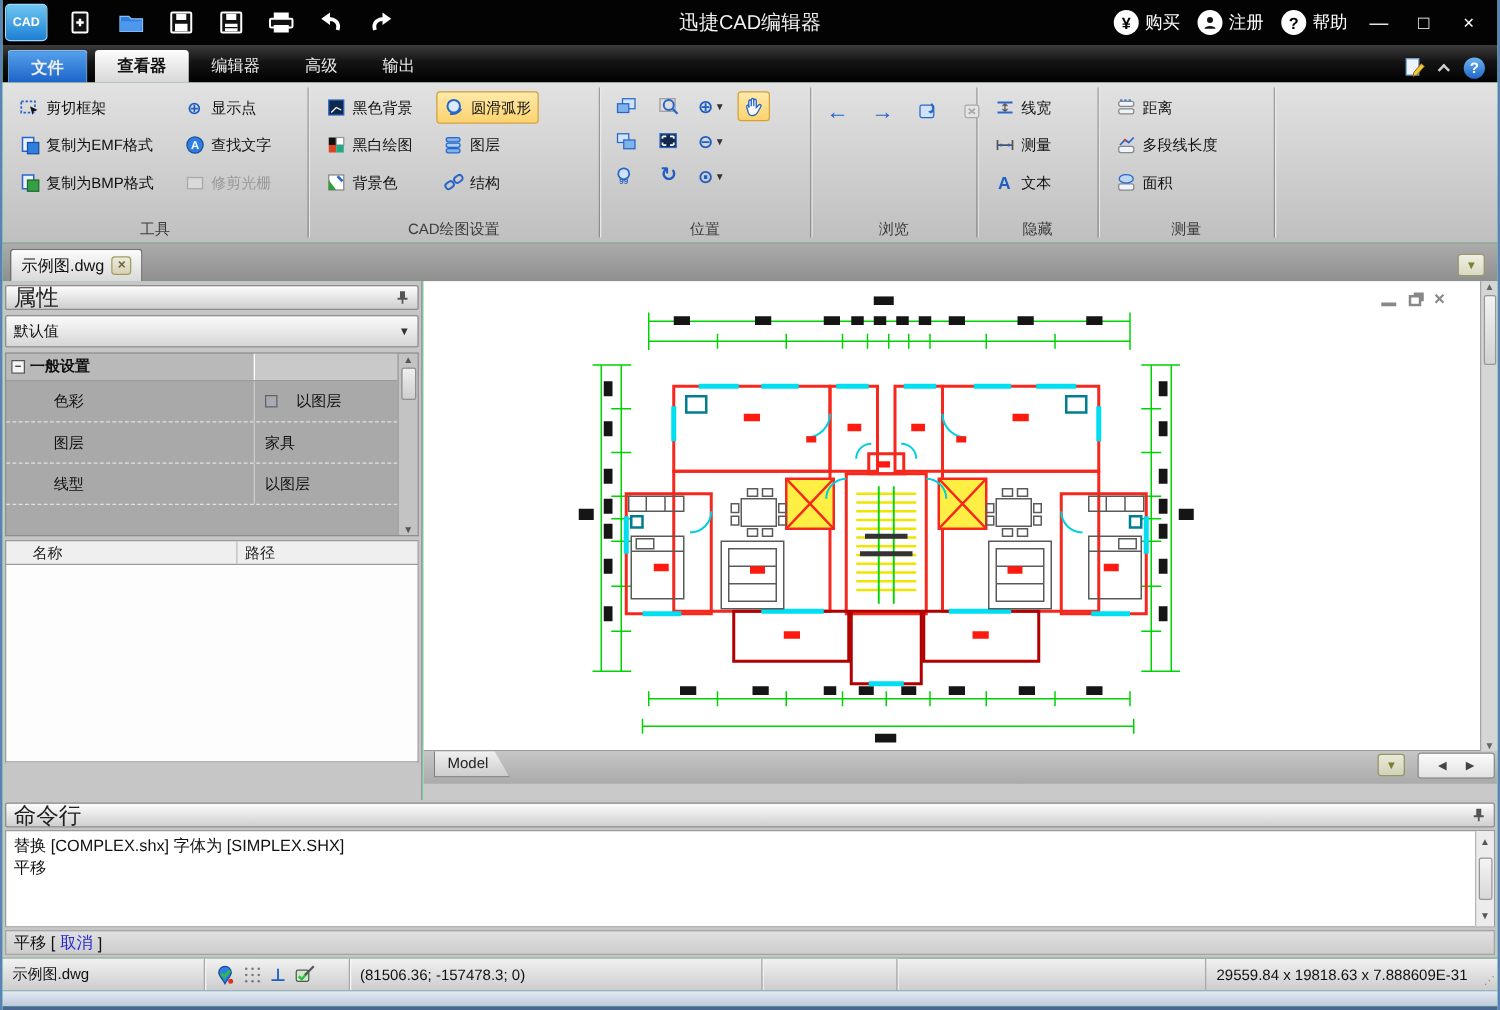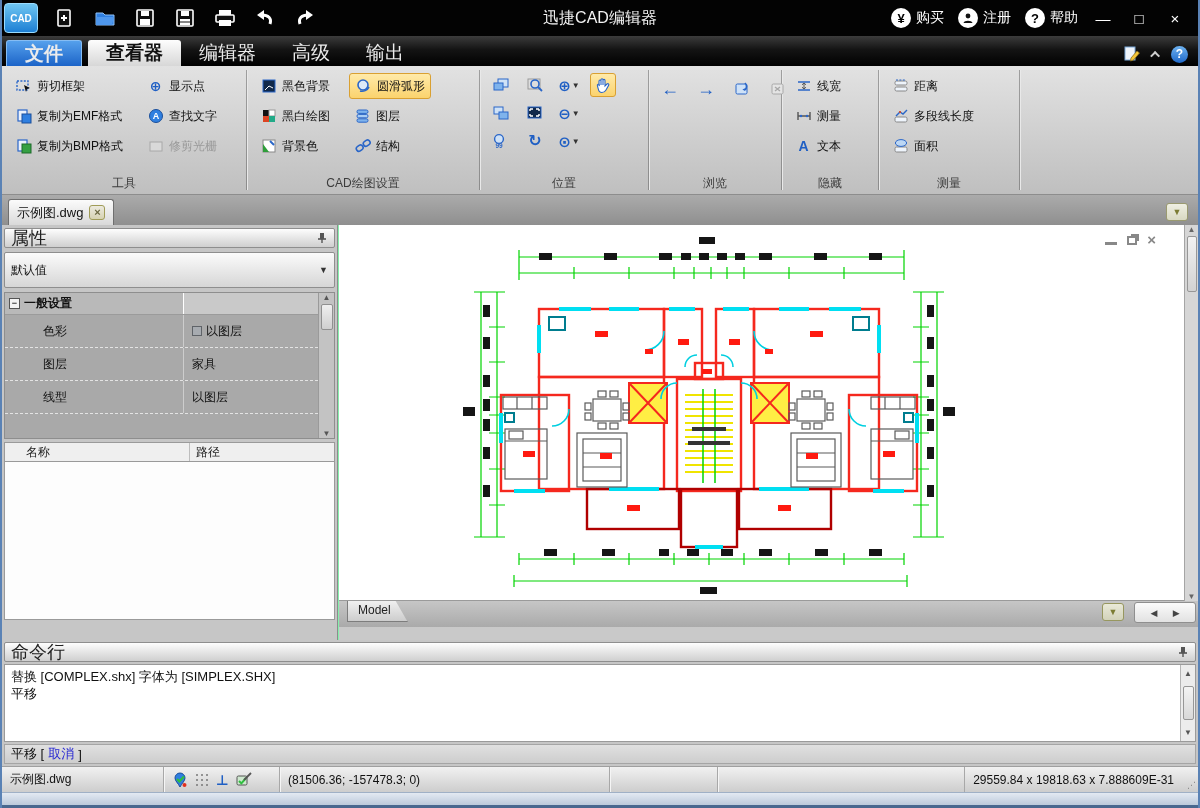--- a/index.html
+++ b/index.html
@@ -12,21 +12,21 @@
         display:flex;align-items:center;justify-content:center;font-size:10px;font-weight:bold;color:#fff;}
   .qa{display:flex;align-items:center;gap:14px;margin-left:10px;}
   .qa .qbtn{width:26px;height:24px;display:flex;align-items:center;justify-content:center;}
   .title-text{position:absolute;left:0;right:0;text-align:center;font-size:16px;color:#f2f2f2;pointer-events:none;}
   .tb-right{margin-left:auto;display:flex;align-items:center;gap:6px;padding-right:8px;z-index:2;}
   .tb-item{display:flex;align-items:center;gap:5px;font-size:14px;color:#fff;padding:2px 4px;}
   .circ{width:20px;height:20px;border-radius:50%;background:#fff;color:#000;display:flex;align-items:center;justify-content:center;font-weight:bold;font-size:13px;}
   .winbtn{width:30px;height:24px;display:flex;align-items:center;justify-content:center;font-size:15px;color:#fff;}
   
   .tabrow{position:absolute;left:0;top:36px;right:0;height:30px;background:linear-gradient(#3c3c3c,#141414 45%,#000);display:flex;align-items:flex-end;}
-  .mtab{height:26px;padding:4px 18px;font-size:19px;color:#ececec;display:flex;align-items:center;}
+  .mtab{height:26px;padding:4px 18px;font-size:13px;color:#ececec;display:flex;align-items:center;}
   .mtab.file{background:linear-gradient(#55a0ec,#1c64c8);border:1px solid #86bdf4;border-bottom:none;border-radius:3px 3px 0 0;margin:0 6px 0 4px;font-weight:bold;}
   .mtab.active{background:linear-gradient(#fdfdfd,#d7d7d7);color:#111;border-radius:3px 3px 0 0;font-weight:bold;}
   .tabrow-right{margin-left:auto;display:flex;align-items:center;gap:8px;padding:0 10px 3px 0;}
   .chev{width:14px;height:14px;display:flex;align-items:center;justify-content:center;}
   .chev i{display:block;width:7px;height:7px;border-left:2px solid #cfcfcf;border-top:2px solid #cfcfcf;transform:rotate(45deg) translateY(2px);}
   .helpcirc{width:17px;height:17px;border-radius:50%;background:linear-gradient(#6db2f0,#1f68c9);color:#fff;font-size:12px;font-weight:bold;display:flex;align-items:center;justify-content:center;}
   
   .ribbon{position:absolute;left:0;top:66px;right:0;height:129px;background:linear-gradient(#e2e2e2,#cdcdcd 60%,#bfbfbf);border-bottom:1px solid #8d8d8d;display:flex;}
   .rgroup{position:relative;height:100%;padding:7px 6px 18px 8px;display:flex;gap:14px;}
   .rgroup .glabel{position:absolute;left:0;right:0;bottom:2px;text-align:center;font-size:12px;color:#3c3c3c;}
@@ -48,28 +48,28 @@
         border:1px solid #6f6f6f;border-bottom:none;border-radius:3px 3px 0 0;font-size:13px;color:#111;}
   .dclose{width:16px;height:15px;background:linear-gradient(#eceadf,#d6d2b2);border:1px solid #a09c58;border-radius:3px;
           font-size:11px;line-height:13px;text-align:center;color:#6b6840;font-weight:bold;}
   .ddbtn{width:22px;height:18px;margin:0 10px 4px auto;background:linear-gradient(#efefe2,#d9d9c2);border:1px solid #9a9a70;border-radius:3px;
          display:flex;align-items:center;justify-content:center;font-size:9px;color:#7c7c34;}
   
   .leftpanel{position:absolute;left:0;top:225px;width:336px;height:415px;background:#c6c6c6;border-right:1px solid #8d8d8d;}
   .phdr{height:20px;margin:3px 2px 0 2px;background:linear-gradient(#fdfdfd,#cfcfcf);border:1px solid #8e8e8e;border-radius:2px;
         display:flex;align-items:center;font-size:18px;color:#222;padding:0 6px;}
   .pin{margin-left:auto;width:12px;height:12px;}
-  .combo{height:36px;margin:4px 2px 0 2px;background:linear-gradient(#fbfbfb,#d6d6d6);border:1px solid #8e8e8e;border-radius:2px;
+  .combo{height:26px;margin:4px 2px 0 2px;background:linear-gradient(#fbfbfb,#d6d6d6);border:1px solid #8e8e8e;border-radius:2px;
          display:flex;align-items:center;font-size:12px;color:#111;padding:0 6px;}
   .combo .dd{margin-left:auto;font-size:9px;}
   .pgrid{position:relative;margin:4px 2px 0 2px;height:147px;background:#a9a9a9;border:1px solid #8e8e8e;}
   .pgrid .rows{position:absolute;left:0;top:0;right:16px;bottom:0;}
   .prow{display:flex;height:33px;align-items:center;border-bottom:1px dashed #e3e3e3;font-size:12px;color:#111;}
   .prow .n{width:178px;padding-left:38px;}
-  .prow .v{flex:1;padding-left:8px;border-left:1px solid #cdcdcd;display:flex;align-items:center;gap:4px;height:100%;}
+  .prow .v{flex:1;padding-left:8px;border-left:1px solid #cdcdcd;display:flex;align-items:center;gap:15px;height:100%;margin-left:20px;}
   .prow.group{height:22px;background:#b9b9b9;border-bottom:1px solid #9b9b9b;}
   .prow.group .n{padding-left:4px;display:flex;align-items:center;gap:4px;width:178px;font-weight:bold;}
   .boxminus{width:11px;height:11px;border:1px solid #555;background:#f4f4f4;font-size:9px;line-height:9px;text-align:center;color:#333;}
   .swatch{width:10px;height:10px;background:#a7abb0;border:1px solid #5f6368;}
   .vscroll{position:absolute;right:0;top:0;bottom:0;width:16px;background:#c3c3c3;border-left:1px solid #9a9a9a;font-size:8px;color:#555;
            display:flex;flex-direction:column;align-items:center;}
   .vscroll .thumb{width:12px;height:26px;background:linear-gradient(#efefef,#cfcfcf);border:1px solid #909090;border-radius:2px;margin:2px 0;}
   .favlist{margin:3px 2px 0 2px;height:20px;background:#efefef;border:1px solid #9a9a9a;display:flex;font-size:12px;color:#222;align-items:center;padding-left:15px;}
   .favlist .c1{width:170px;padding-left:6px;border-right:1px solid #bdbdbd;height:100%;display:flex;align-items:center;}
   .favlist .c2{padding-left:6px;}

